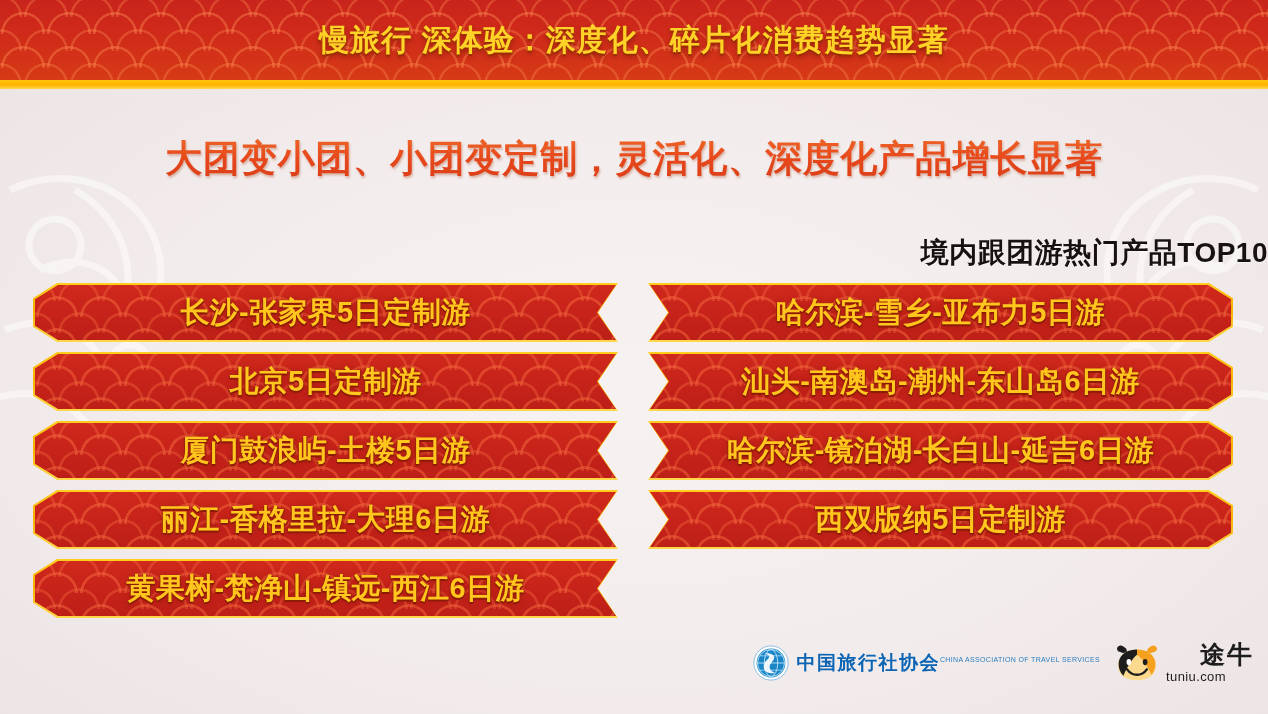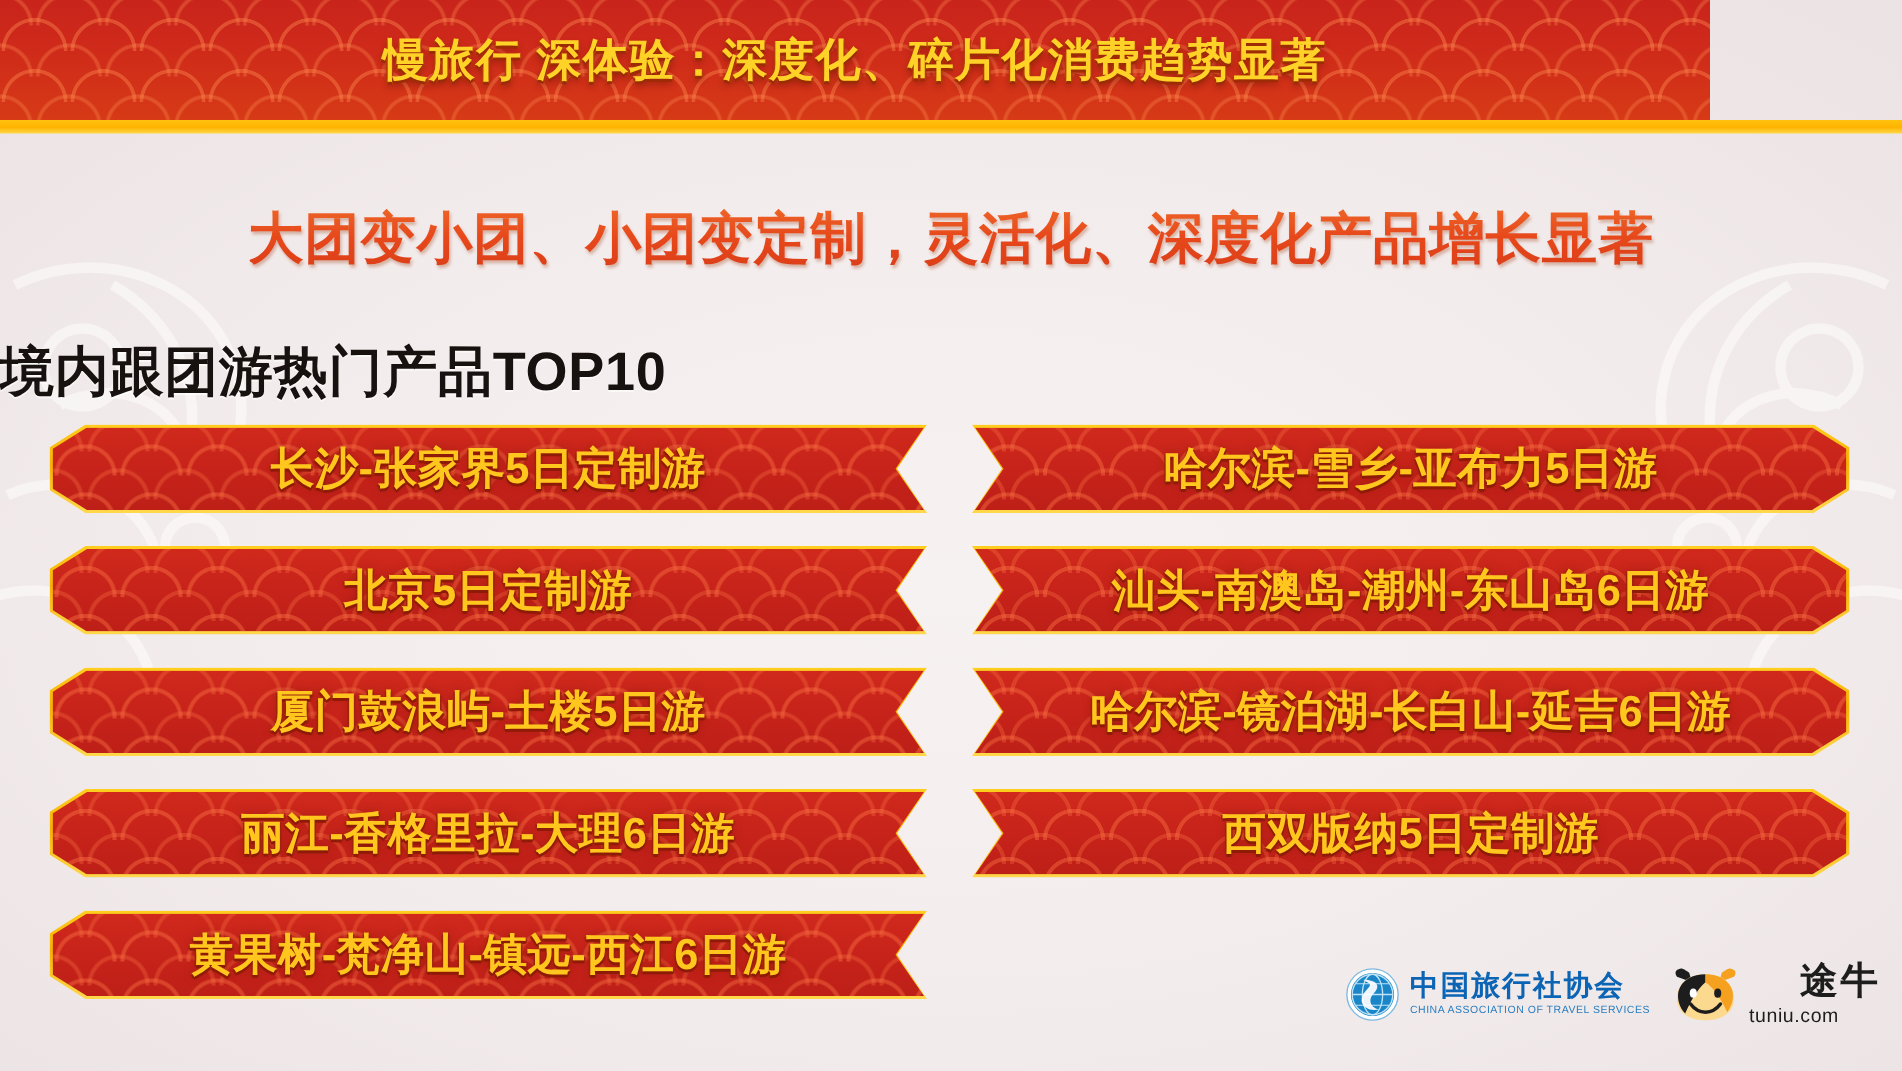--- a/index.html
+++ b/index.html
@@ -23,21 +23,21 @@
   
   .bg-motif{
     position:absolute;
     opacity:.55;
     pointer-events:none;
   }
   .bg-motif svg{display:block;}
 
   
   #header{
-    position:absolute; left:0; top:0; width:1140px; height:80px;
+    position:absolute; left:0; top:0; width:1268px; height:80px;
     background:
       linear-gradient(180deg,#c8241b 0%, #cf2a1a 40%, #d63a16 100%);
     overflow:hidden;
   }
   #header .scales{
     position:absolute; inset:0;
     background-image:
       radial-gradient(circle at 50% 100%, rgba(255,255,255,0) 47%, rgba(255,140,80,.40) 48%, rgba(255,140,80,.40) 53%, rgba(255,255,255,0) 54%);
     background-size:46px 34px;
     background-position:0 0;
@@ -77,43 +77,43 @@
     letter-spacing:.5px;
     white-space:nowrap;
     background:linear-gradient(180deg,#ef6a2a 0%, #e7481b 48%, #d93c18 100%);
     -webkit-background-clip:text;
     background-clip:text;
     color:transparent;
     -webkit-text-fill-color:transparent;
     filter:drop-shadow(1px 2px 1px rgba(160,70,30,.35));
   }
   #sub-title{
-    position:absolute; left:0; right:0; top:224px;
-    text-align:left;
-    font-size:36px;
+    position:absolute; left:0; right:0; top:234px;
+    text-align:right;
+    font-size:28px;
     font-weight:bold;
     color:#17120f;
     white-space:nowrap;
     letter-spacing:.5px;
     text-shadow:0 1px 0 rgba(255,255,255,.6);
   }
 
   
   .column{
     position:absolute;
     top:283px;
     width:585px;
   }
   #col-left{ left:33px; }
   #col-right{ left:648px; }
 
   .banner{
     position:relative;
     height:59px;
-    margin-bottom:22px;
+    margin-bottom:10px;
     padding:2px;                
     background:linear-gradient(180deg,#ffce1f 0%, #f7b000 45%, #ffd84a 100%);
     filter:drop-shadow(3px 4px 4px rgba(120,80,70,.30));
     display:flex;
     align-items:center;
     justify-content:center;
   }
   
   #col-left .banner{
     clip-path:polygon(
@@ -167,21 +167,21 @@
        0 0 6px rgba(120,20,0,.5);
   }
 
   
   #footer-logos{
     position:absolute; right:14px; top:642px;
     display:flex; align-items:center; gap:14px;
   }
   .logo-cats{ display:flex; align-items:center; gap:7px; }
   .cats-globe{ width:36px; height:36px; flex:0 0 36px; }
-  .cats-text{ display:flex; flex-direction:column; line-height:1; }
+  .cats-text{ display:flex; flex-direction:row; line-height:1; }
   .cats-cn{
     font-size:19px; font-weight:bold; color:#0b64b4;
     letter-spacing:1.5px; white-space:nowrap;
   }
   .cats-en{
     font-size:7px; color:#2a7ec0; letter-spacing:.35px;
     margin-top:3px; white-space:nowrap;
   }
   .logo-tuniu{ display:flex; align-items:center; gap:6px; }
   .cow{ width:46px; height:38px; flex:0 0 46px; }

